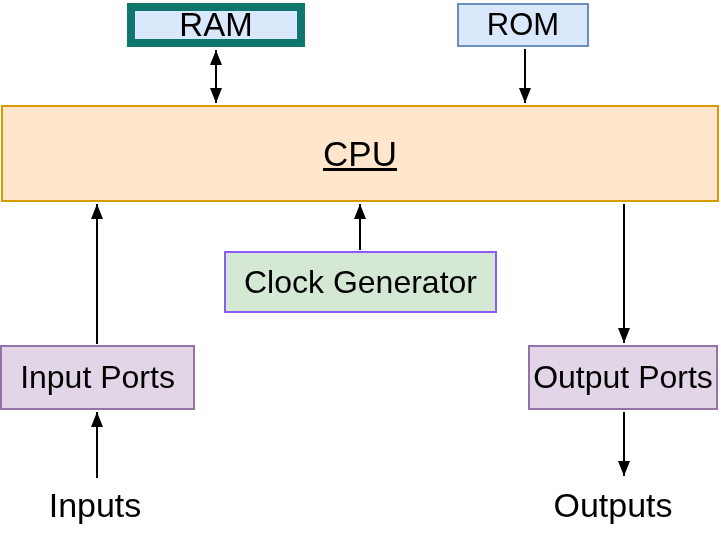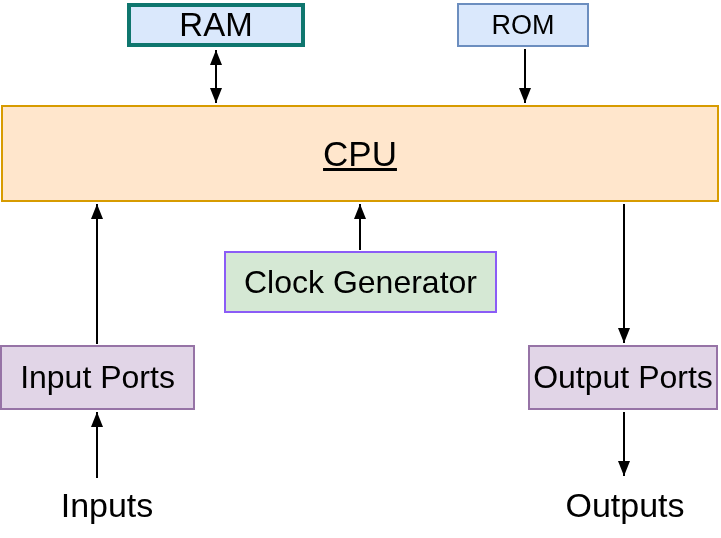--- a/index.html
+++ b/index.html
@@ -26,27 +26,27 @@
     position: absolute;
     box-sizing: border-box;
     display: flex;
     align-items: center;
     justify-content: center;
     color: #000000;
     white-space: nowrap;
   }
   .node-ram {
     left: 127px; top: 3px; width: 178px; height: 44px;
-    background: #dae8fc; border: 4px solid #0f766e;
+    background: #dae8fc; border: 8px solid #0f766e;
     font-size: 33px;
   }
   .node-rom {
     left: 457px; top: 3px; width: 132px; height: 44px;
     background: #dae8fc; border: 2px solid #6c8ebf;
-    font-size: 27px;
+    font-size: 31px;
   }
   .node-cpu {
     left: 1px; top: 105px; width: 718px; height: 97px;
     background: #ffe6cc; border: 2px solid #d79b00;
     font-size: 35px;
     text-decoration: underline;
   }
   .node-clock {
     left: 224px; top: 251px; width: 273px; height: 62px;
     background: #d5e8d4; border: 2px solid #8b5cf6;
@@ -61,21 +61,20 @@
     left: 528px; top: 345px; width: 190px; height: 65px;
     background: #e1d5e7; border: 2px solid #9673a6;
     font-size: 32px;
   }
   .free-label {
     position: absolute;
     transform: translateX(-50%);
     color: #000000;
     font-size: 34px;
     white-space: nowrap;
-    margin-left: 12px;
   }
   .label-inputs  { left: 95px;  top: 486px; }
   .label-outputs { left: 613px; top: 486px; text-align: right; }
   .edge { stroke: #000000; stroke-width: 2; fill: none; }
 </style>
 </head>
 <body>
 
 <div class="canvas">
 

